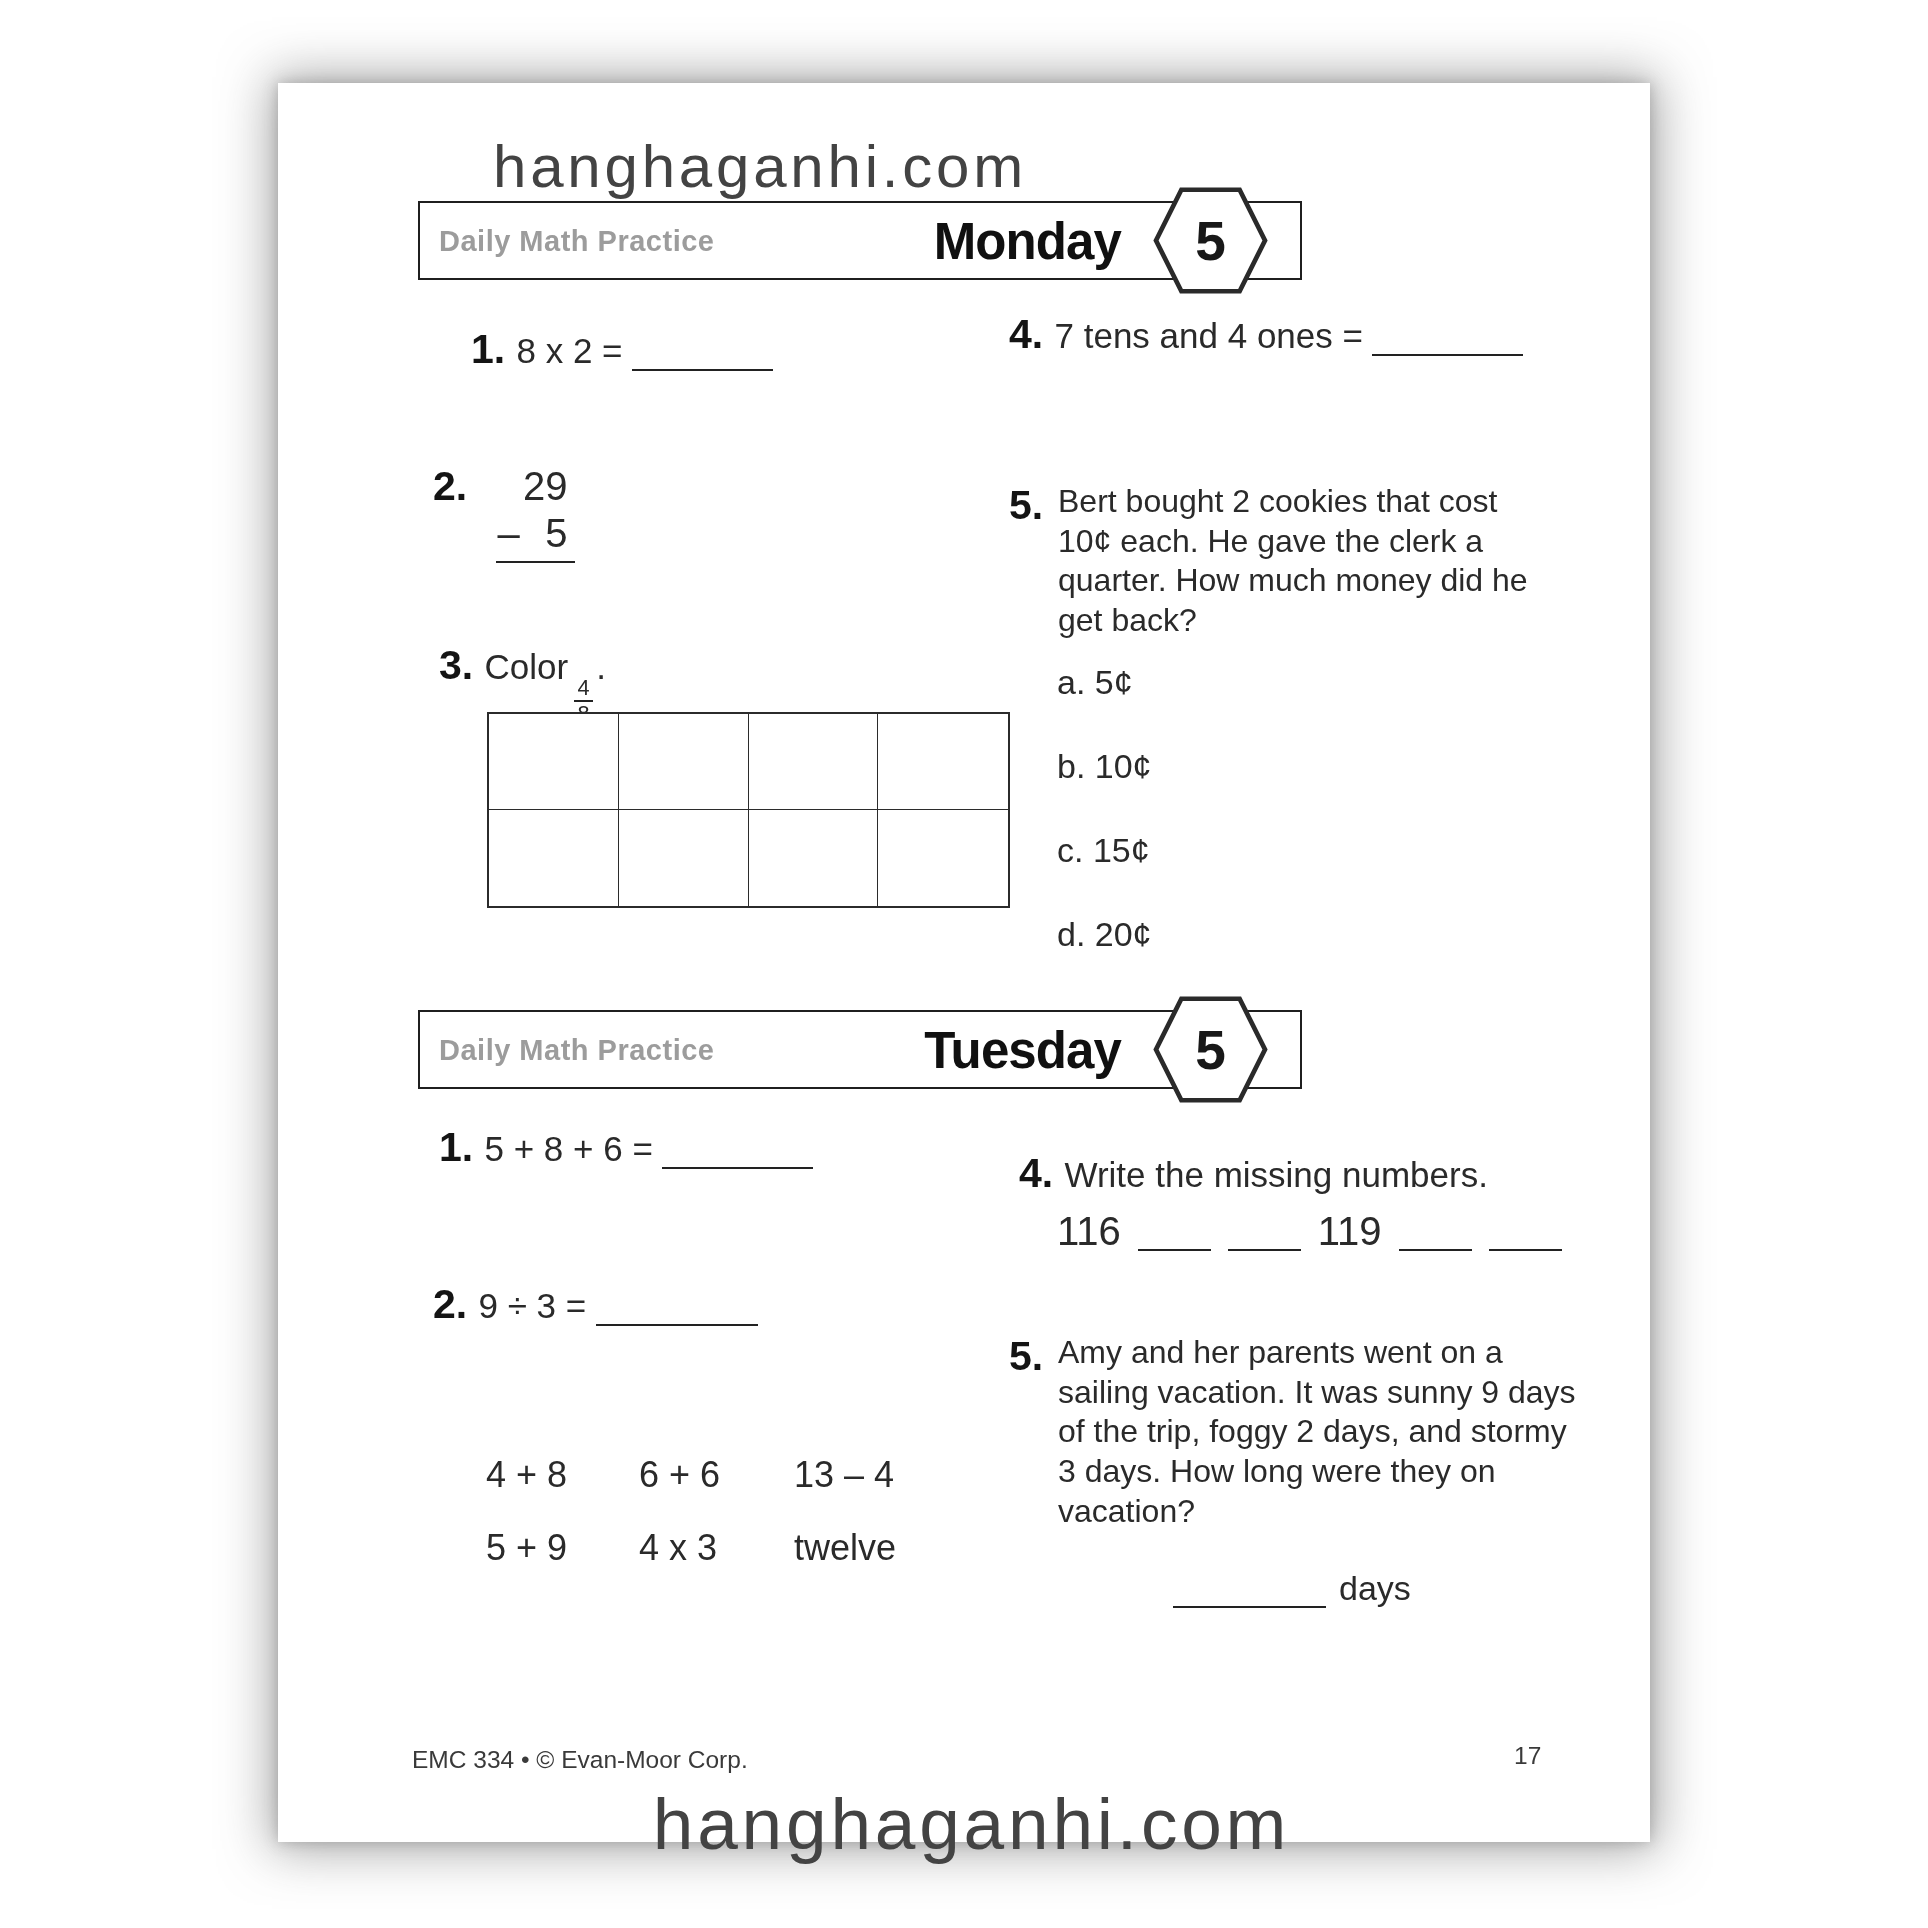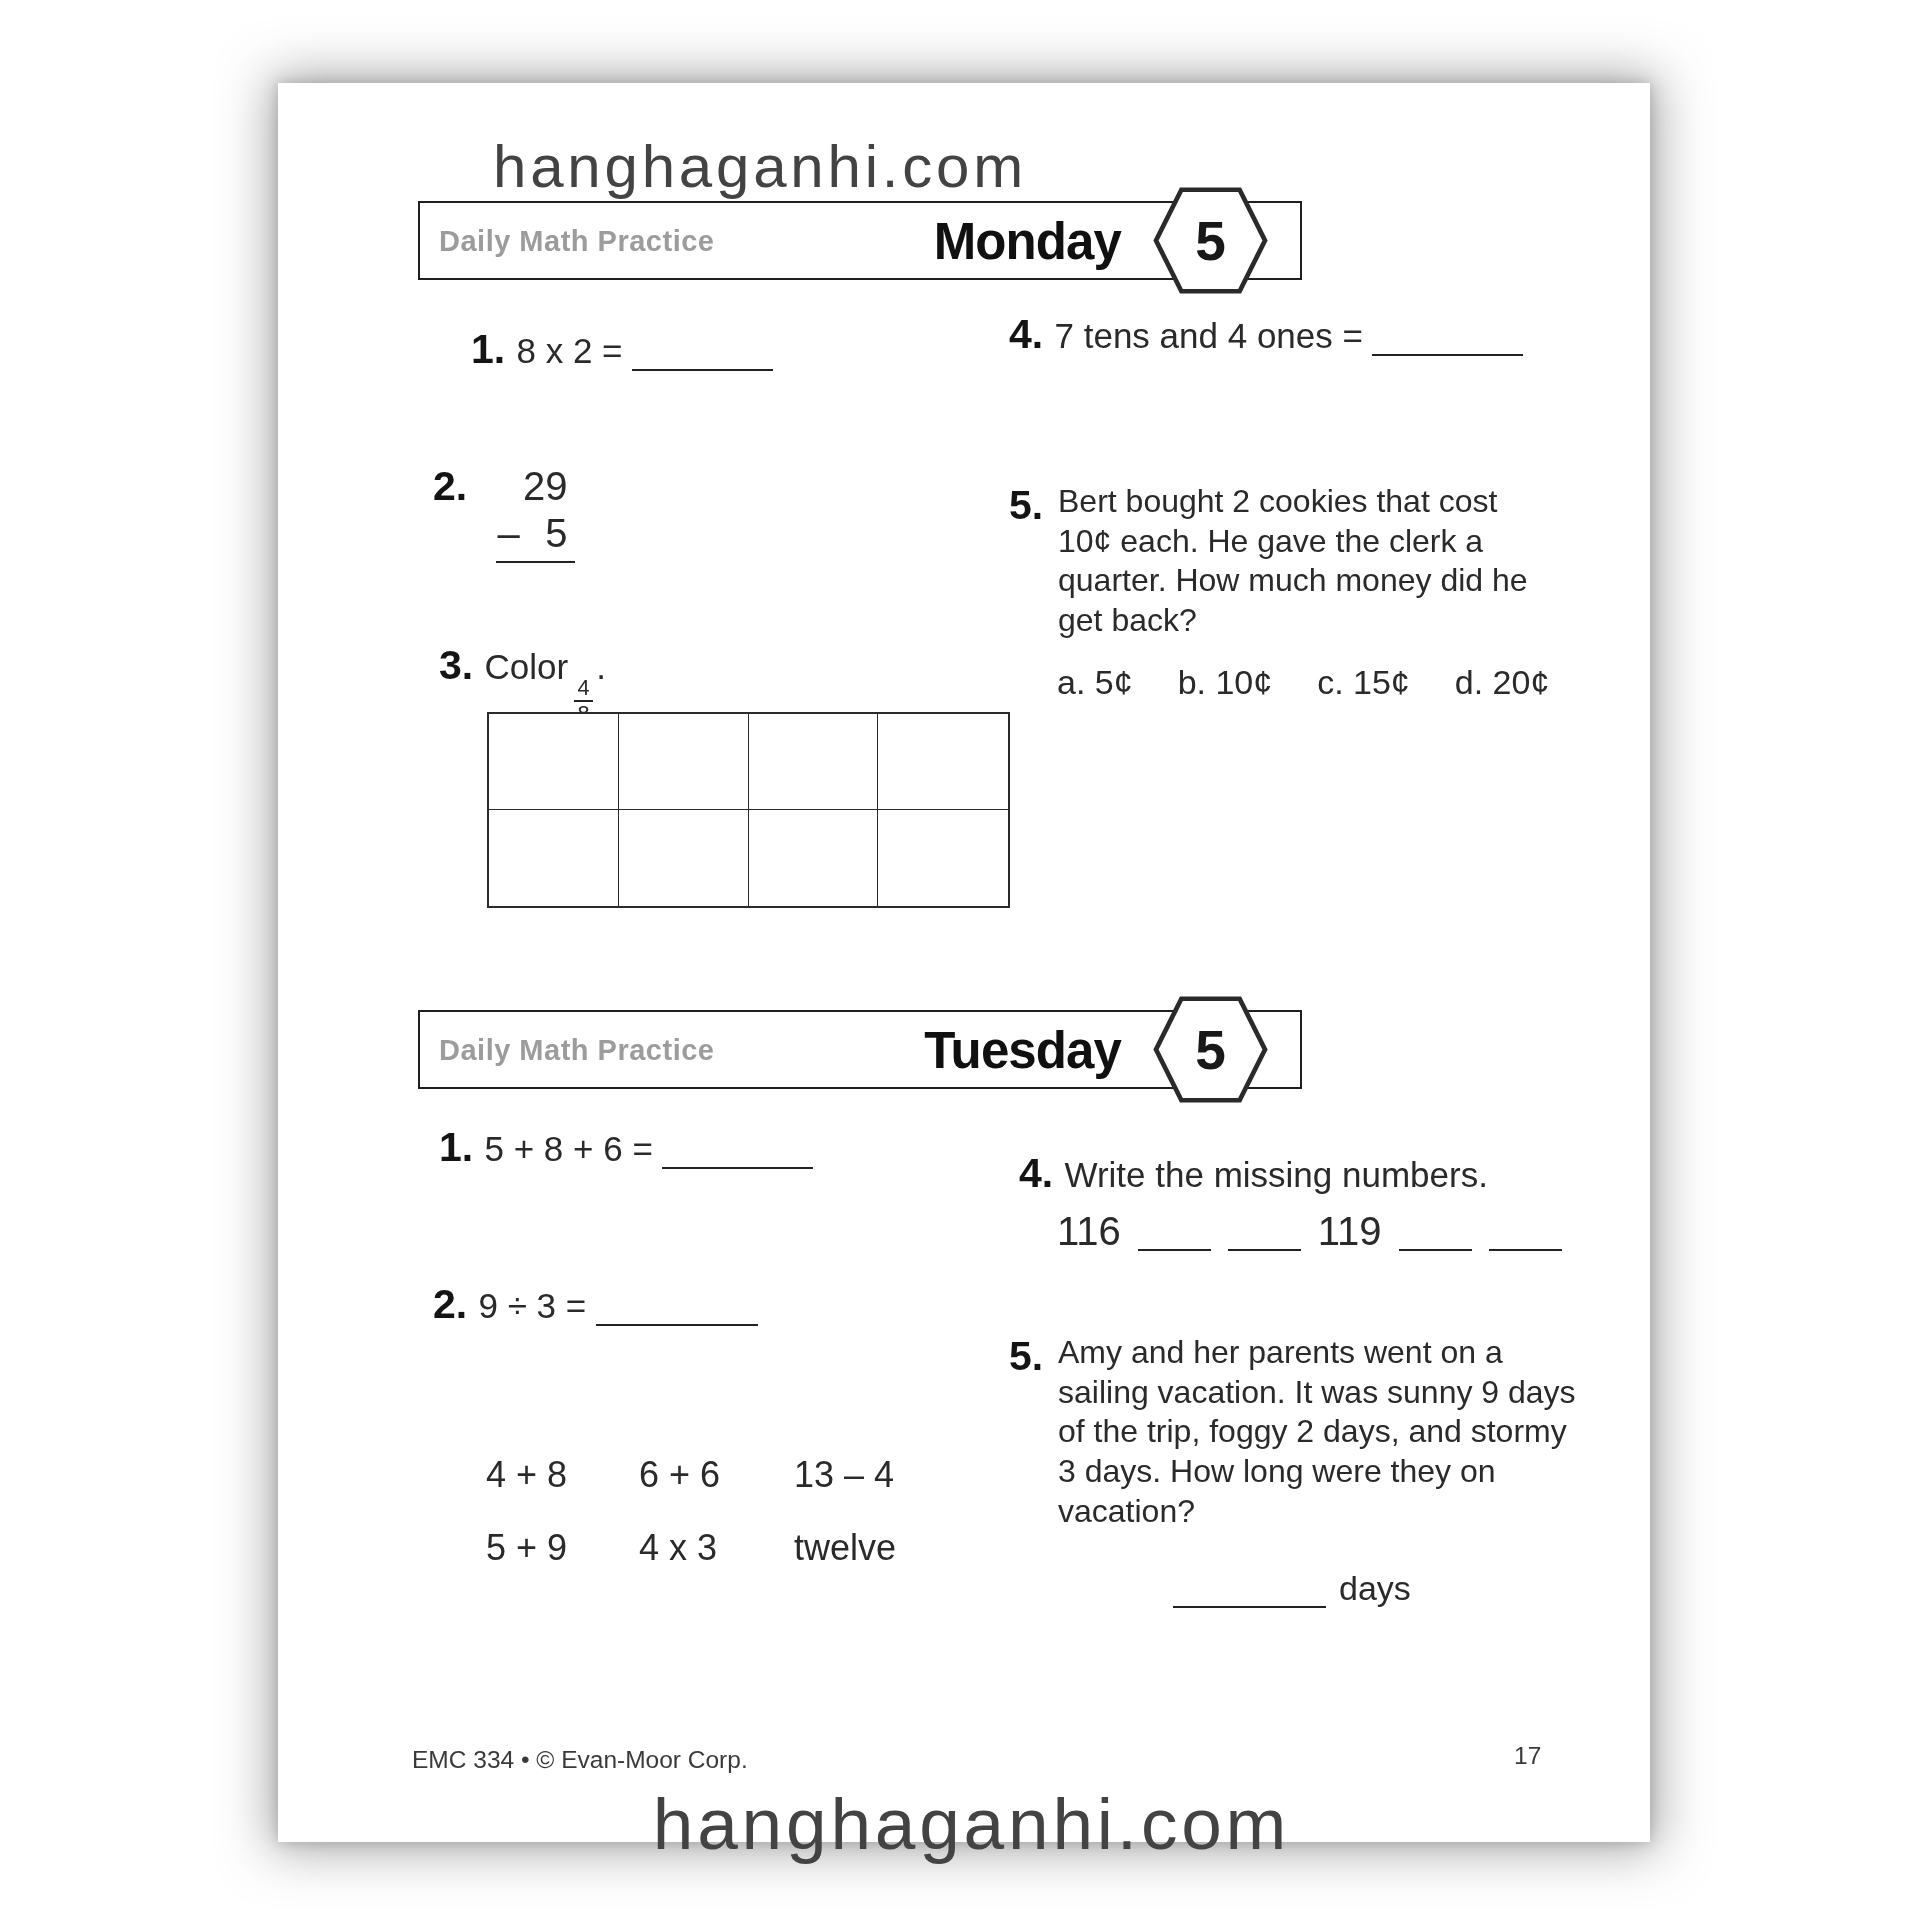--- a/index.html
+++ b/index.html
@@ -114,21 +114,21 @@
   .wordprob .pnum { position: absolute; left: 0; top: 0; }
   .para {
     margin-left: 49px;
     font-size: 32px; line-height: 1.24; color: #2a2a2a;
     white-space: pre-line;
   }
 
   
   .choices {
     position: absolute; left: 779px; top: 580px;
-    display: flex; gap: 45px; font-size: 34px; color: #2a2a2a;
+    display: flex; gap: 45px; font-size: 34px; color: #2a2a2a; flex-direction: column;
   }
   .optgrid {
     position: absolute; left: 208px; top: 1371px;
     display: grid; grid-template-columns: 153px 155px auto;
     row-gap: 31px; font-size: 36px; color: #2a2a2a; white-space: nowrap;
   }
 
   
   .seq { font-size: 40px; color: #2a2a2a; }
   .seq > * { margin-right: 17px; }

